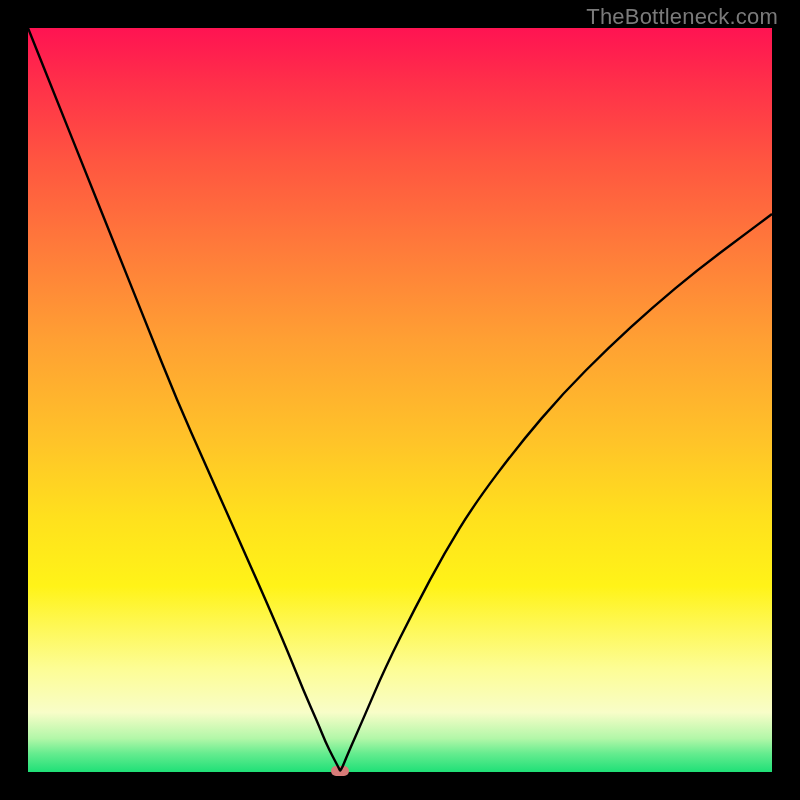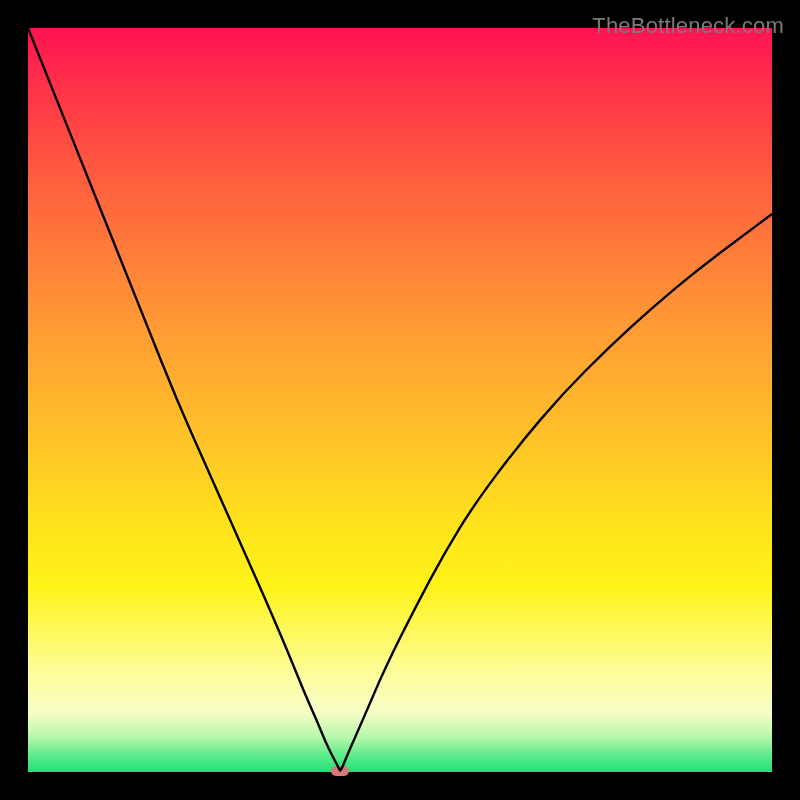--- a/index.html
+++ b/index.html
@@ -13,27 +13,26 @@
   }
   .frame {
     position: relative;
     width: 800px;
     height: 800px;
     background: #000;
   }
   .watermark {
     position: absolute;
     top: 4px;
-    right: 16px;
+    right: 22px;
     color: #7a7a7a;
     font-size: 22px;
     font-weight: 400;
     letter-spacing: 0.2px;
     z-index: 20;
-    margin-top: 9px;
   }
   .plot-area {
     position: absolute;
     left: 28px;
     top: 28px;
     width: 744px;
     height: 744px;
     
     background: linear-gradient(
       to bottom,

